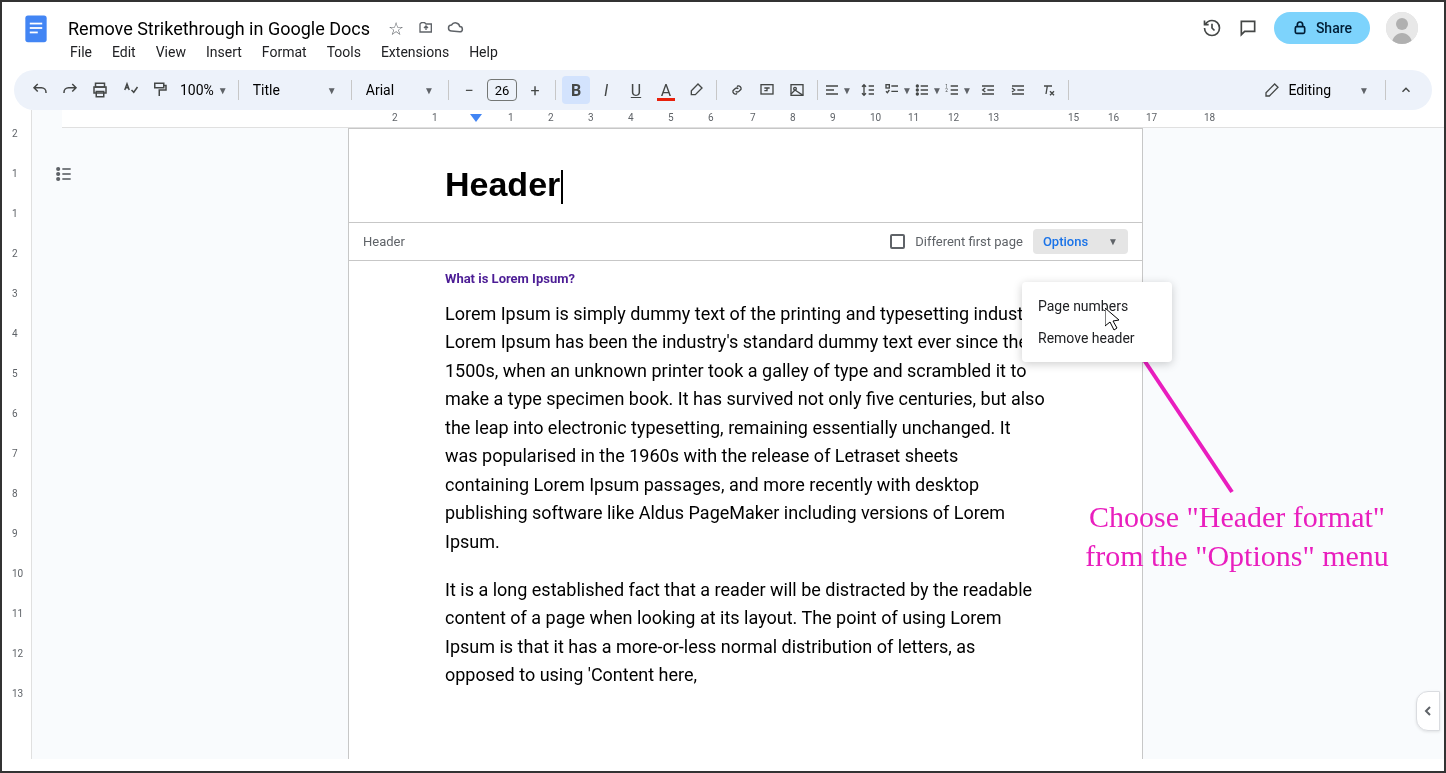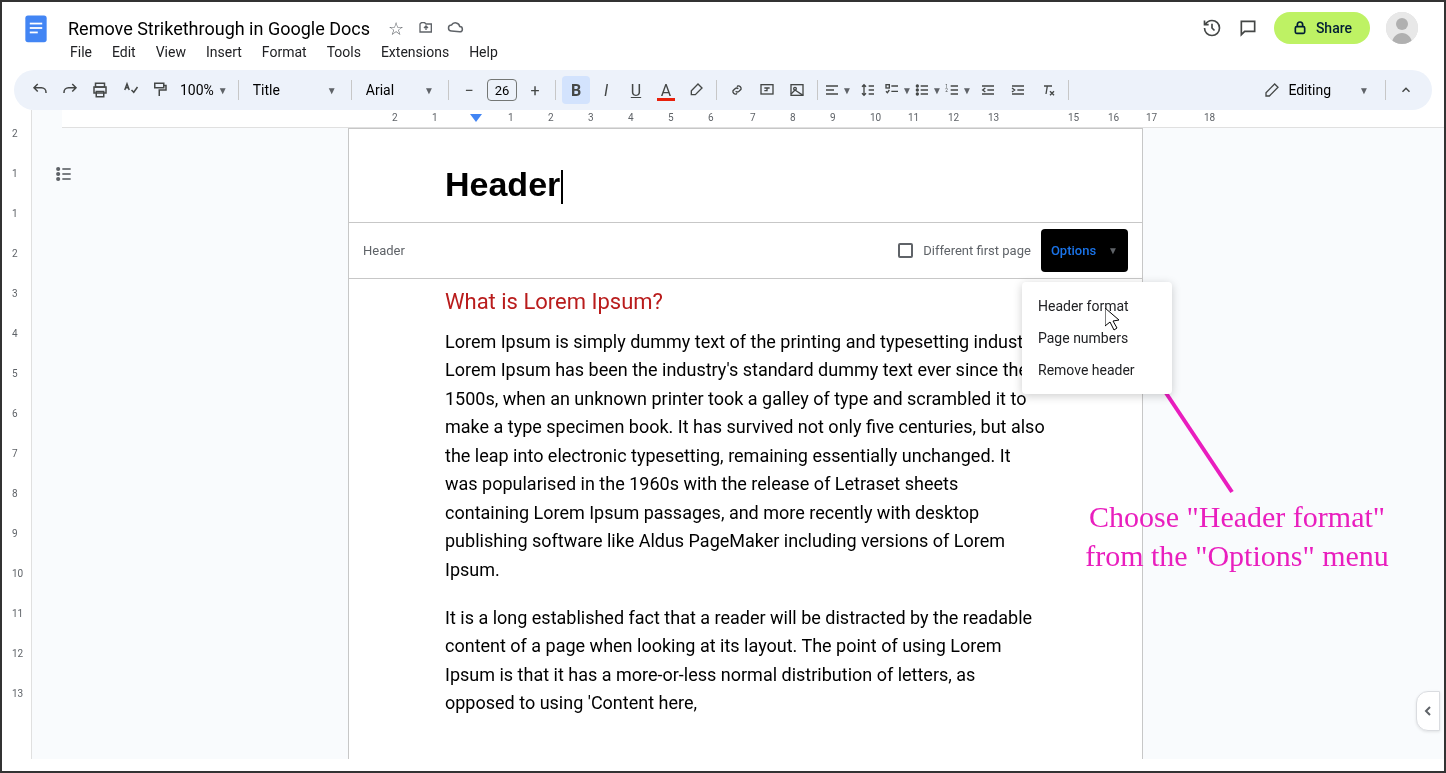--- a/index.html
+++ b/index.html
@@ -4,21 +4,21 @@
 <style>
 *{margin:0;padding:0;box-sizing:border-box;font-family:"Google Sans",Roboto,Arial,sans-serif}
 body{background:#fff;overflow:hidden;width:1446px;height:773px;position:relative;border:2px solid #333}
 .titlebar{display:flex;align-items:center;padding:16px 16px 0;height:36px}
 .docs-icon{width:36px;height:36px;display:flex;align-items:center;justify-content:center;margin-right:8px}
 .docs-icon svg{width:32px;height:32px}
 .doc-title{font-size:18px;color:#000;padding:2px 6px;border-radius:4px}
 .title-icons{display:flex;gap:10px;margin-left:10px;align-items:center}
 .ticon{color:#5f6368;cursor:pointer;font-size:18px;width:20px;height:20px;display:flex;align-items:center;justify-content:center}
 .right-header{margin-left:auto;display:flex;align-items:center;gap:16px;padding-right:10px}
-.share-btn{background:#bef264;border:none;border-radius:40px;padding:8px 18px;display:flex;align-items:center;gap:8px;font-size:14px;font-weight:500;color:#001d35;cursor:pointer}
+.share-btn{background:#7dd3fc;border:none;border-radius:40px;padding:8px 18px;display:flex;align-items:center;gap:8px;font-size:14px;font-weight:500;color:#001d35;cursor:pointer}
 .avatar{width:32px;height:32px;border-radius:50%;background:#ddd;overflow:hidden}
 .avatar svg{width:32px;height:32px}
 .menubar{display:flex;align-items:center;padding:2px 16px 6px 60px;gap:4px}
 .menu-item{padding:4px 8px;font-size:14px;color:#202124;cursor:pointer;border-radius:4px}
 .toolbar{margin:0 12px;background:#edf2fa;border-radius:24px;height:40px;display:flex;align-items:center;padding:0 12px;gap:2px}
 .tbtn{width:28px;height:28px;display:flex;align-items:center;justify-content:center;border-radius:4px;cursor:pointer;color:#444746}
 .tbtn.active{background:#d3e3fd}
 .tsep{width:1px;height:20px;background:#c7c7c7;margin:0 4px}
 .zoom-box{display:flex;align-items:center;gap:4px;font-size:14px;padding:0 4px}
 .style-select{display:flex;align-items:center;gap:30px;font-size:14px;padding:0 8px;min-width:100px;justify-content:space-between}
@@ -35,25 +35,25 @@
 .top-ruler .rn{position:absolute;top:2px;font-size:10px}
 .canvas{flex:1;background:#f9fbfd;overflow:auto;position:relative}
 .page{width:795px;min-height:1000px;background:#fff;margin:0 auto;border:1px solid #c7c7c7;margin-top:0;position:absolute;left:316px;top:18px}
 .page-header{padding:36px 96px 18px;position:relative}
 .header-text{font-size:34px;font-weight:700;font-family:Arial}
 .cursor{display:inline-block;width:2px;height:34px;background:#000;vertical-align:bottom;margin-left:1px}
 .header-bar{border-top:1px solid #c7c7c7;border-bottom:1px solid #c7c7c7;display:flex;align-items:center;padding:6px 14px;font-size:13px;color:#5f6368;background:#fff}
 .header-bar .lbl{font-weight:400}
 .header-bar .right{margin-left:auto;display:flex;align-items:center;gap:10px}
 .chk{width:15px;height:15px;border:2px solid #5f6368;border-radius:2px}
-.options-btn{background:#000000;color:#1a73e8;padding:14px 10px;border-radius:4px;display:flex;align-items:center;gap:12px;cursor:pointer;font-weight:500}
+.options-btn{background:#e5e5e5;color:#1a73e8;padding:5px 10px;border-radius:4px;display:flex;align-items:center;gap:20px;cursor:pointer;font-weight:500}
 .dropdown{position:absolute;top:280px;left:1020px;background:#fff;box-shadow:0 2px 10px rgba(0,0,0,0.2);border-radius:4px;padding:8px 0;z-index:100;min-width:150px}
 .dropdown-item{padding:8px 16px;font-size:14px;color:#202124;cursor:pointer}
 .body-content{padding:10px 96px;font-family:Arial}
-.h2{font-size:22px;font-weight:400;margin-bottom:14px;color:#b91c1c}
+.h2{font-size:13px;font-weight:700;margin-bottom:14px;color:#4c1d95}
 .para{font-size:18px;line-height:1.58;color:#000;margin-bottom:20px}
 .para b{font-weight:400}
 .annotation{position:absolute;font-family:'Comic Sans MS','Segoe Script',cursive;color:#e91ebe;font-size:30px;text-align:center;line-height:1.3;font-weight:500}
 .arrow{position:absolute;pointer-events:none}
 .mouse-cursor{position:absolute;z-index:200}
 .collapse-btn{position:absolute;right:4px;bottom:40px;width:24px;height:40px;background:#fff;border:1px solid #dadce0;border-radius:12px 0 0 12px;display:flex;align-items:center;justify-content:center;cursor:pointer;box-shadow:0 1px 3px rgba(0,0,0,0.1)}
 .ruler-marks{position:relative;height:100%;margin-left:316px}
 .text-color-btn{position:relative}
 .text-color-btn::after{content:'';position:absolute;bottom:3px;left:5px;right:5px;height:3px;background:#e8210c}
 </style>
@@ -351,21 +351,20 @@
       <circle cx="5" cy="6" r="1.5" fill="#5f6368"></circle>
       <path d="M10 6h10"></path>
       <circle cx="5" cy="12" r="1.5" fill="#5f6368"></circle>
       <path d="M10 12h10"></path>
       <circle cx="5" cy="18" r="1.5" fill="#5f6368"></circle>
       <path d="M10 18h10"></path>
     </svg>
 </div>
 
 <div class="dropdown">
-  <div class="dropdown-item">Header format</div>
   <div class="dropdown-item">Page numbers</div>
   <div class="dropdown-item">Remove header</div>
 </div>
 
 <svg class="arrow" style="left:1100px;top:300px" width="150" height="200">
   <defs>
       <marker id="ah" markerWidth="10" markerHeight="10" refX="2" refY="5" orient="auto">
         <polygon points="0,0 10,5 0,10" fill="#e91ebe"></polygon>
       </marker>
     </defs>

